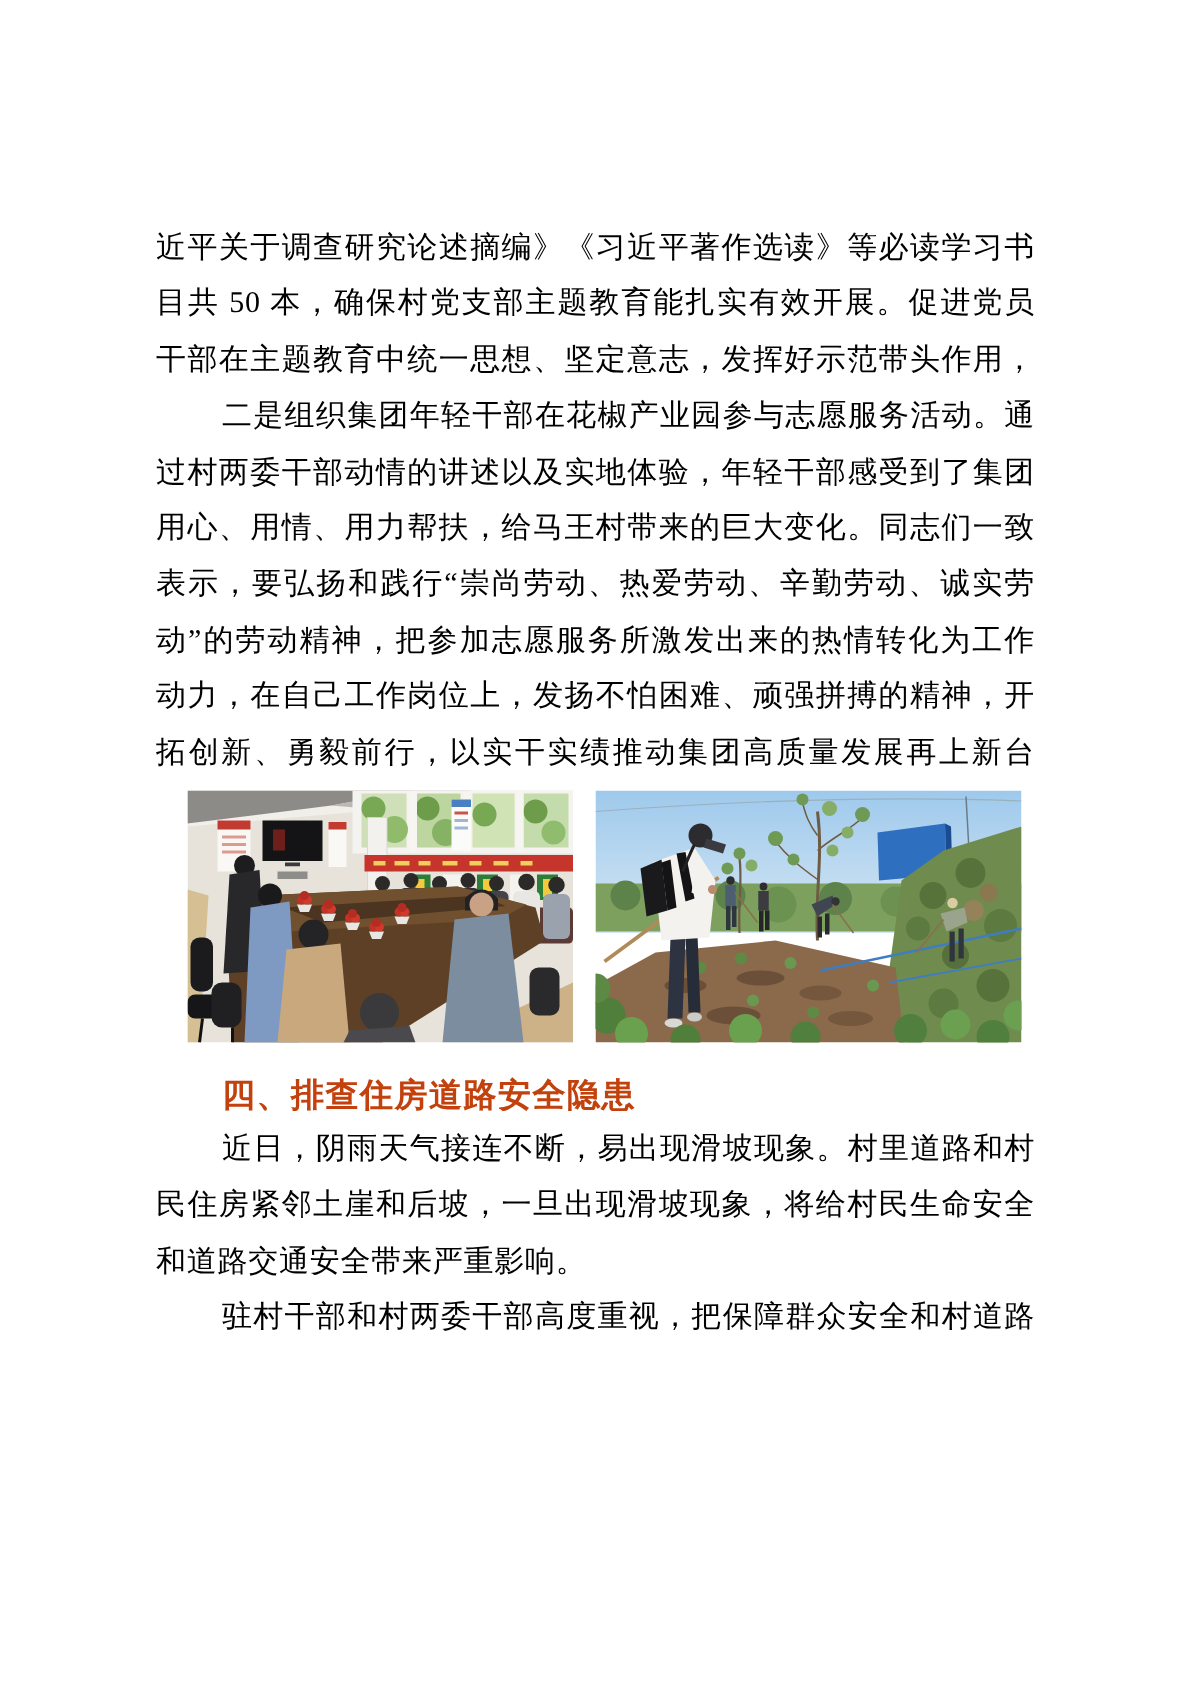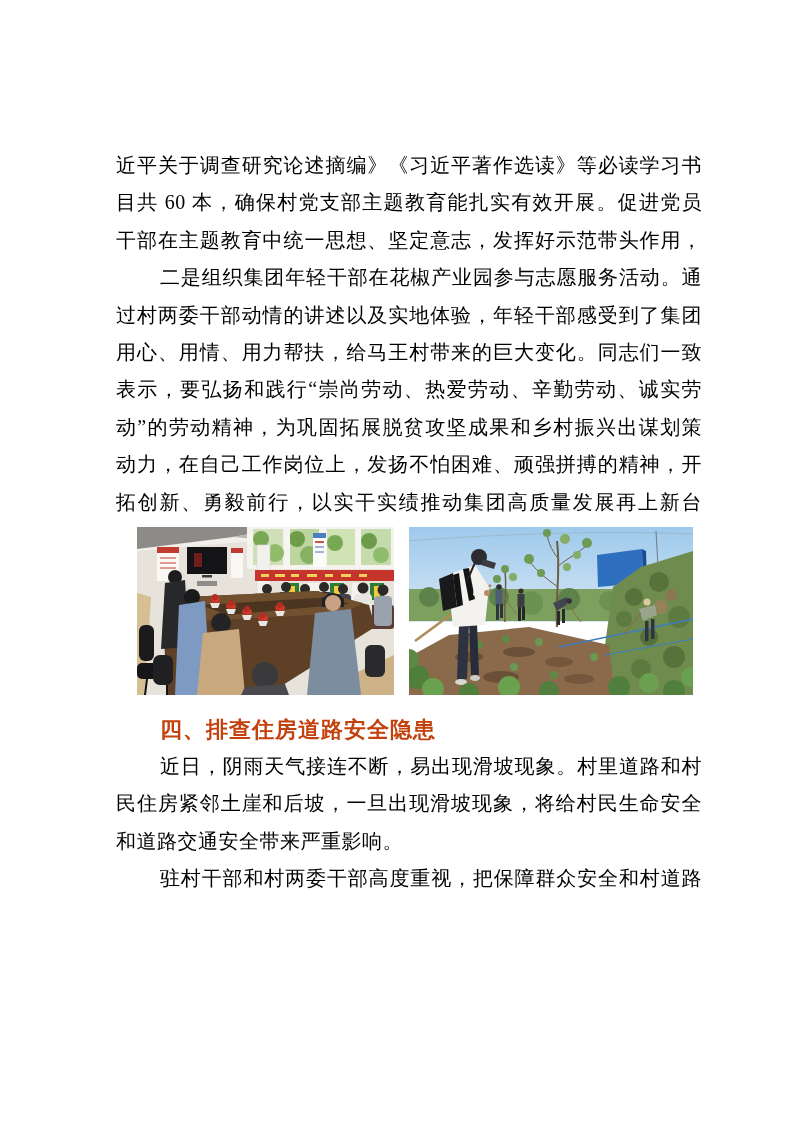--- a/index.html
+++ b/index.html
@@ -6,21 +6,21 @@
   .page{
     position:relative;
     width:794px;height:1123px;
     background:#ffffff;
     overflow:hidden;
     font-family:"Liberation Serif",serif;
     color:#000000;
   }
   .doc{
     position:absolute;
-    left:116px;top:147px;
+    left:104px;top:147px;
     width:586px;
   }
   .para{margin:0;padding:0;}
   .line{
     height:37.4px;
     line-height:37.4px;
     font-size:20px;
     letter-spacing:0.5px;
     text-align:justify;
     text-align-last:justify;
@@ -51,29 +51,29 @@
 </style>
 </head>
 <body>
 
 <div class="page">
   <div class="doc">
 
     <div id="upper-text">
         <div class="para">
           <div class="line">近平关于调查研究论述摘编》《习近平著作选读》等必读学习书</div>
-          <div class="line">目共 60 本，确保村党支部主题教育能扎实有效开展。促进党员</div>
+          <div class="line">目共 50 本，确保村党支部主题教育能扎实有效开展。促进党员</div>
           <div class="line">干部在主题教育中统一思想、坚定意志，发挥好示范带头作用，</div>
         </div>
         <div class="para">
           <div class="line indent">二是组织集团年轻干部在花椒产业园参与志愿服务活动。通</div>
           <div class="line">过村两委干部动情的讲述以及实地体验，年轻干部感受到了集团</div>
           <div class="line">用心、用情、用力帮扶，给马王村带来的巨大变化。同志们一致</div>
           <div class="line">表示，要弘扬和践行“崇尚劳动、热爱劳动、辛勤劳动、诚实劳</div>
-          <div class="line">动”的劳动精神，为巩固拓展脱贫攻坚成果和乡村振兴出谋划策</div>
+          <div class="line">动”的劳动精神，把参加志愿服务所激发出来的热情转化为工作</div>
           <div class="line">动力，在自己工作岗位上，发扬不怕困难、顽强拼搏的精神，开</div>
           <div class="line">拓创新、勇毅前行，以实干实绩推动集团高质量发展再上新台阶。</div>
         </div>
       </div>
 
     <div class="photo-row">
 
       <svg width="257" height="168" viewBox="0 0 257 168">
         <rect width="257" height="168" fill="#e7e3db"></rect>
 

